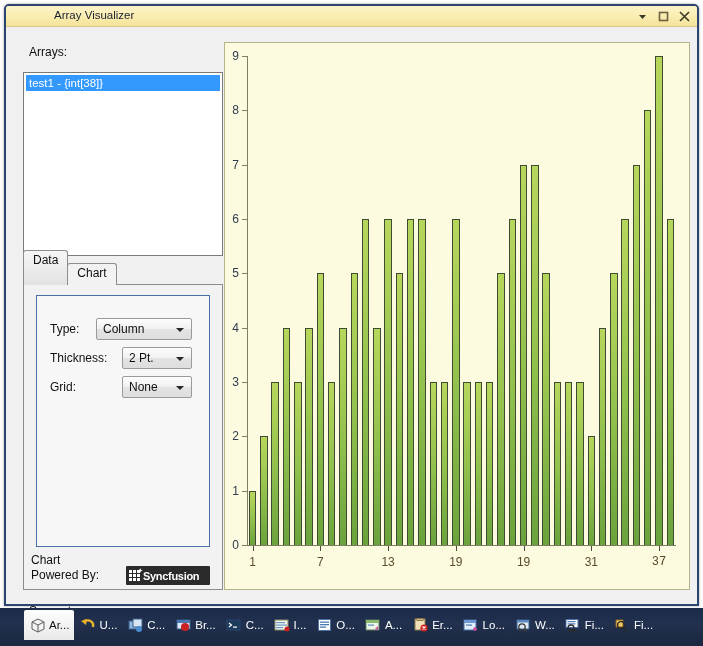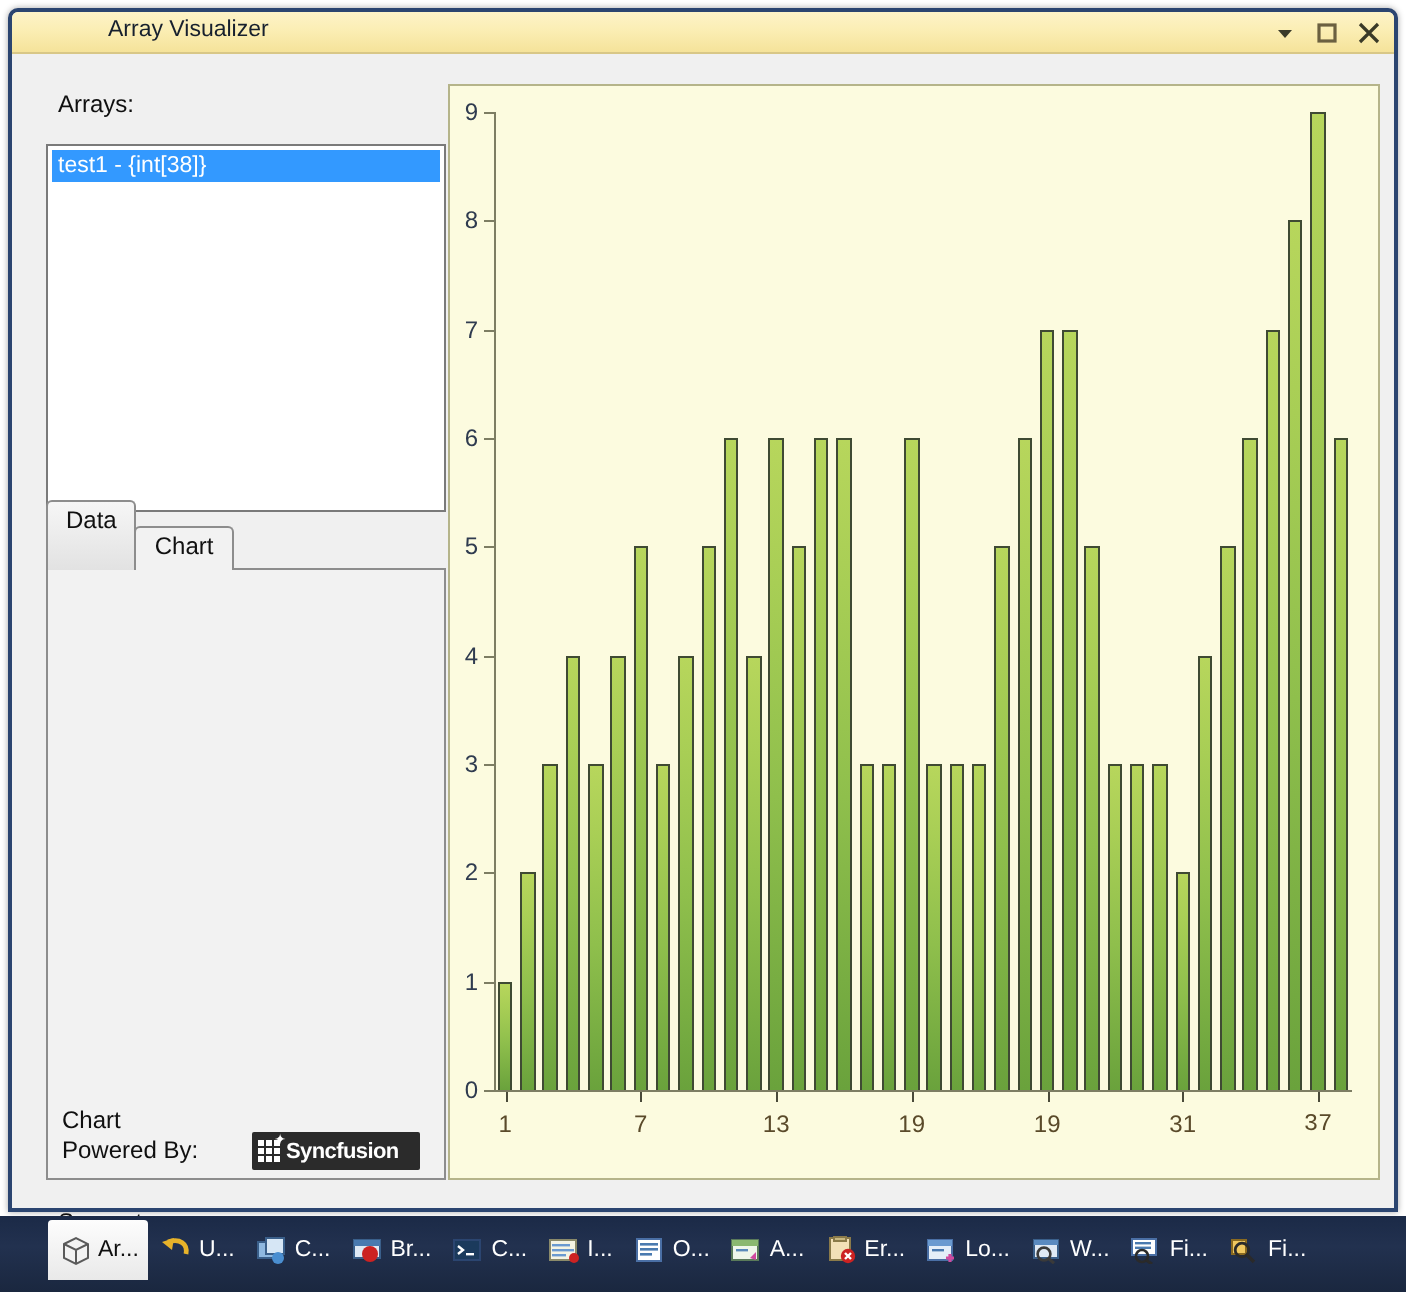--- a/index.html
+++ b/index.html
@@ -299,20 +299,47 @@
       <div id="array-list">
         <div id="array-item">test1 - {int[38]}</div>
       </div>
 
       <div id="tabs">
         <div class="tab">Data</div>
         <div class="tab active">Chart</div>
       </div>
 
       <div id="tabpage">
+        <div id="group-box">
+
+          <div class="form-row" style="top:22px;">
+            <span class="form-label">Type:</span>
+          </div>
+          <div class="combo" style="left:59px; top:22px; width:96px;">
+            <span>Column</span>
+            <span class="caret"></span>
+          </div>
+
+          <div class="form-row" style="top:51px;">
+            <span class="form-label">Thickness:</span>
+          </div>
+          <div class="combo" style="left:85px; top:51px; width:70px;">
+            <span>2 Pt.</span>
+            <span class="caret"></span>
+          </div>
+
+          <div class="form-row" style="top:80px;">
+            <span class="form-label">Grid:</span>
+          </div>
+          <div class="combo" style="left:85px; top:80px; width:70px;">
+            <span>None</span>
+            <span class="caret"></span>
+          </div>
+
+        </div>
 
         <div id="powered-label" style="top:268px; left:7px;">
           <div>Chart</div>
           <div>Powered By:</div>
         </div>
 
         <div id="syncfusion-logo">
           <span class="sf-grid">
             <i></i>
               <i></i>

